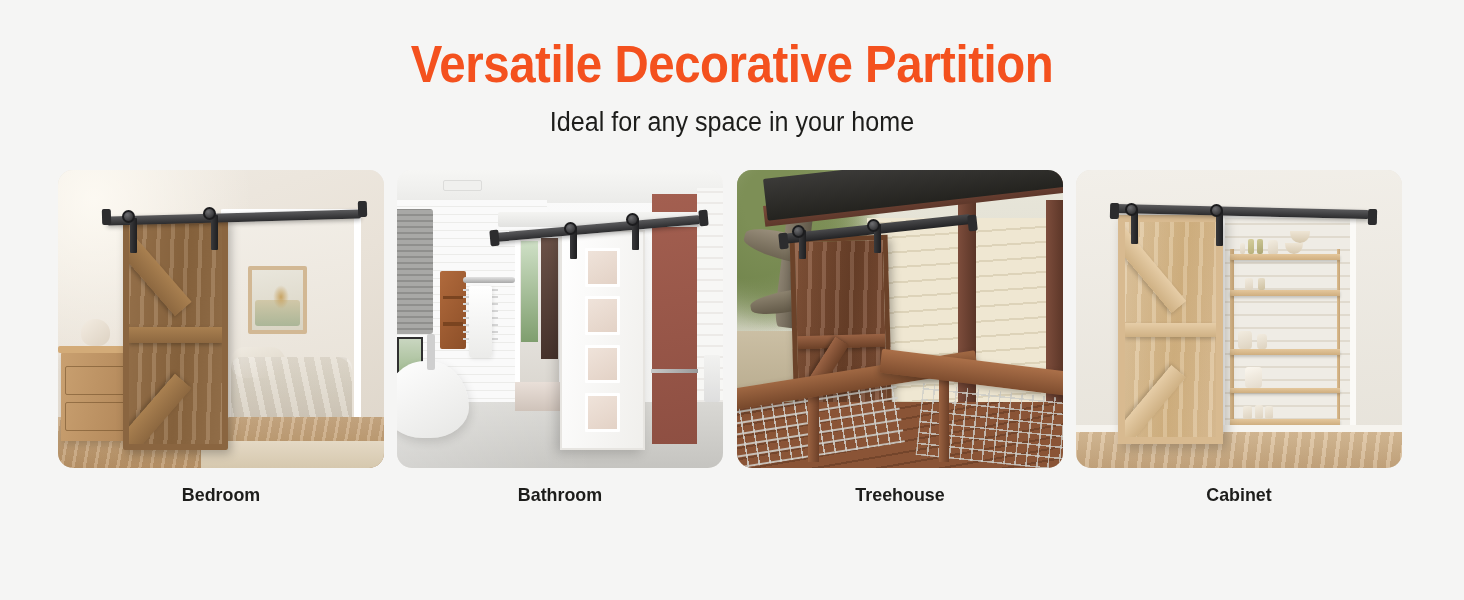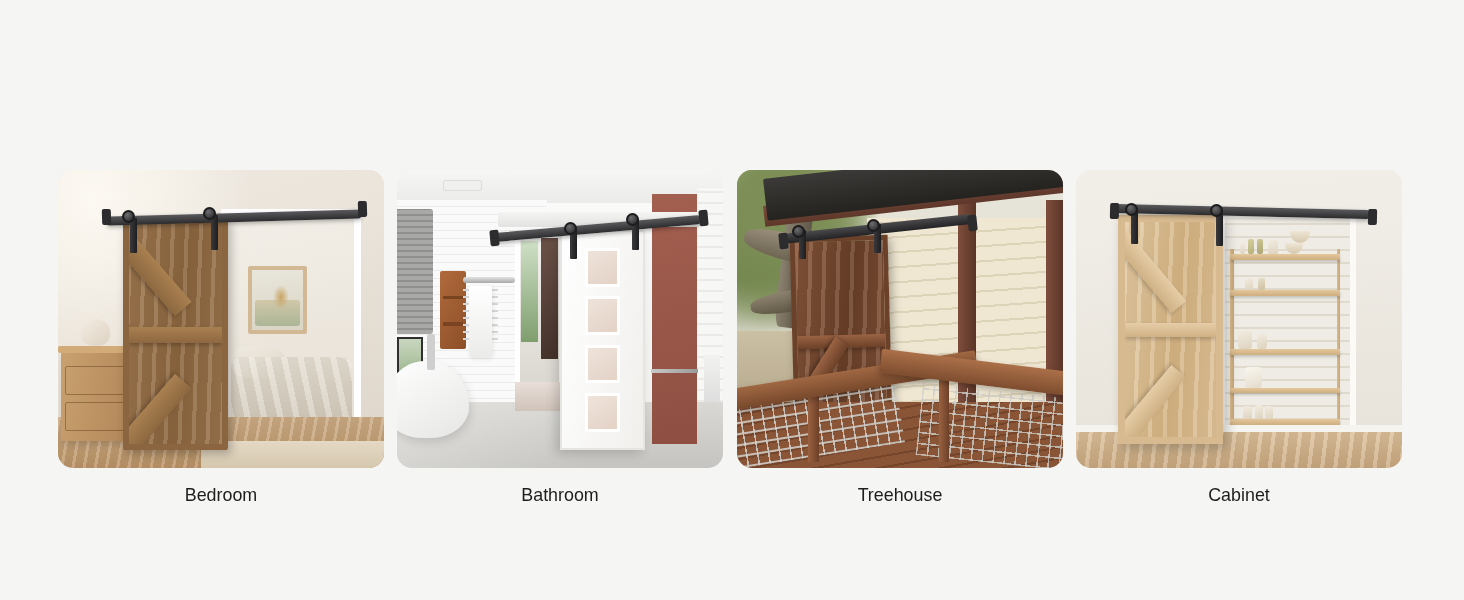--- a/index.html
+++ b/index.html
@@ -20,21 +20,21 @@
   }
   .subtitle {
     font-size:27px; font-weight:normal; color:#1d1d1b;
     margin-top:14px; line-height:1.2;
     transform:scaleX(0.93); transform-origin:center;
   }
 
   
   .grid {
     position:absolute; top:170px; left:58px;
-    width:1344px; display:flex; justify-content:space-between;
+    width:1344px; display:flex; justify-content:space-between;font-weight:bold;
   }
   .card { width:326px; }
   .photo {
     position:relative; width:326px; height:298px;
     border-radius:15px; overflow:hidden;
     background:#e8e4dd;
   }
   .caption {
     margin-top:16px; text-align:center;
     font-size:19px; color:#1d1d1b;
@@ -257,20 +257,24 @@
                repeating-linear-gradient(90deg,rgba(205,205,200,.8) 0 1.5px,transparent 1.5px 11px);
     transform:rotate(6deg);}
   .th-vpost{position:absolute;bottom:2%;width:3.2%;height:28%;
     background:linear-gradient(90deg,#9a6241,#6d4028);}
 </style>
 </head>
 <body>
 
 <div class="banner">
 
+  <div class="header">
+    <div class="title">Versatile Decorative Partition</div>
+    <div class="subtitle">Ideal for any space in your home</div>
+  </div>
 
   <div class="grid">
 
     <div class="card">
       <div class="photo">
         <div class="scene">
           <div class="bd-wall"></div>
           <div class="bd-lightwash"></div>
           <div class="bd-openframe">
             <div class="bd-inner">

